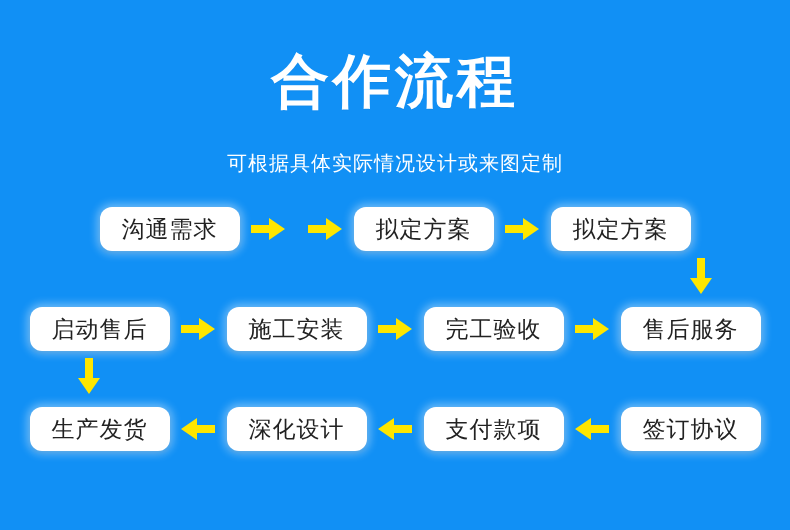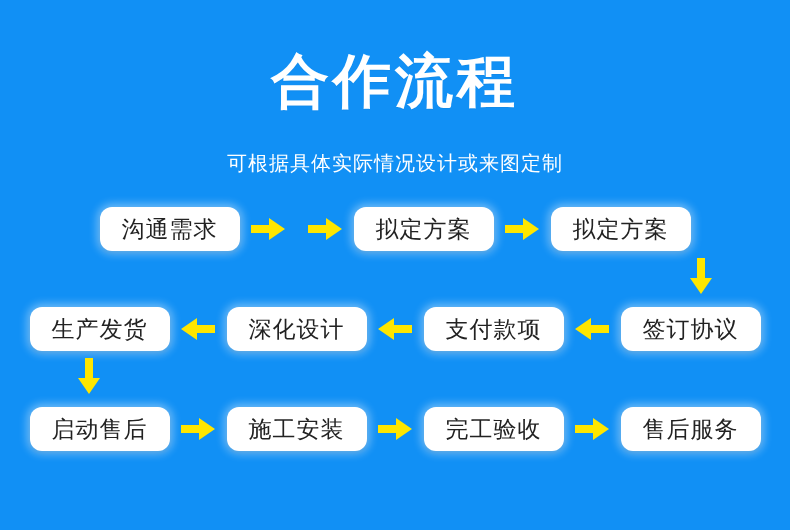--- a/index.html
+++ b/index.html
@@ -160,20 +160,50 @@
           <polygon points="0,7 18,7 18,0 34,11 18,22 18,15 0,15" fill="#ffe600"></polygon>
         </svg>
       </div>
       <div class="cell">
         <div class="pill">拟定方案</div>
       </div>
     </div>
 
     <div class="flow-row">
       <div class="cell">
+        <div class="pill">启动售后</div>
+      </div>
+      <div class="gap">
+        <svg class="arrow-h" viewBox="0 0 34 22">
+          <polygon points="0,7 18,7 18,0 34,11 18,22 18,15 0,15" fill="#ffe600"></polygon>
+        </svg>
+      </div>
+      <div class="cell">
+        <div class="pill">施工安装</div>
+      </div>
+      <div class="gap">
+        <svg class="arrow-h" viewBox="0 0 34 22">
+          <polygon points="0,7 18,7 18,0 34,11 18,22 18,15 0,15" fill="#ffe600"></polygon>
+        </svg>
+      </div>
+      <div class="cell">
+        <div class="pill">完工验收</div>
+      </div>
+      <div class="gap">
+        <svg class="arrow-h" viewBox="0 0 34 22">
+          <polygon points="0,7 18,7 18,0 34,11 18,22 18,15 0,15" fill="#ffe600"></polygon>
+        </svg>
+      </div>
+      <div class="cell">
+        <div class="pill">售后服务</div>
+      </div>
+    </div>
+
+    <div class="flow-row">
+      <div class="cell">
         <div class="pill">生产发货</div>
       </div>
       <div class="gap">
         <svg class="arrow-h" viewBox="0 0 34 22">
           <polygon points="34,7 16,7 16,0 0,11 16,22 16,15 34,15" fill="#ffe600"></polygon>
         </svg>
       </div>
       <div class="cell">
         <div class="pill">深化设计</div>
       </div>
@@ -185,50 +215,20 @@
       <div class="cell">
         <div class="pill">支付款项</div>
       </div>
       <div class="gap">
         <svg class="arrow-h" viewBox="0 0 34 22">
           <polygon points="34,7 16,7 16,0 0,11 16,22 16,15 34,15" fill="#ffe600"></polygon>
         </svg>
       </div>
       <div class="cell">
         <div class="pill">签订协议</div>
-      </div>
-    </div>
-
-    <div class="flow-row">
-      <div class="cell">
-        <div class="pill">启动售后</div>
-      </div>
-      <div class="gap">
-        <svg class="arrow-h" viewBox="0 0 34 22">
-          <polygon points="0,7 18,7 18,0 34,11 18,22 18,15 0,15" fill="#ffe600"></polygon>
-        </svg>
-      </div>
-      <div class="cell">
-        <div class="pill">施工安装</div>
-      </div>
-      <div class="gap">
-        <svg class="arrow-h" viewBox="0 0 34 22">
-          <polygon points="0,7 18,7 18,0 34,11 18,22 18,15 0,15" fill="#ffe600"></polygon>
-        </svg>
-      </div>
-      <div class="cell">
-        <div class="pill">完工验收</div>
-      </div>
-      <div class="gap">
-        <svg class="arrow-h" viewBox="0 0 34 22">
-          <polygon points="0,7 18,7 18,0 34,11 18,22 18,15 0,15" fill="#ffe600"></polygon>
-        </svg>
-      </div>
-      <div class="cell">
-        <div class="pill">售后服务</div>
       </div>
     </div>
 
   </div>
 
   <div class="arrow-v-wrap connector-col4">
     <svg class="arrow-v" viewBox="0 0 22 36">
       <polygon points="7,0 15,0 15,20 22,20 11,36 0,20 7,20" fill="#ffe600"></polygon>
     </svg>
   </div>

